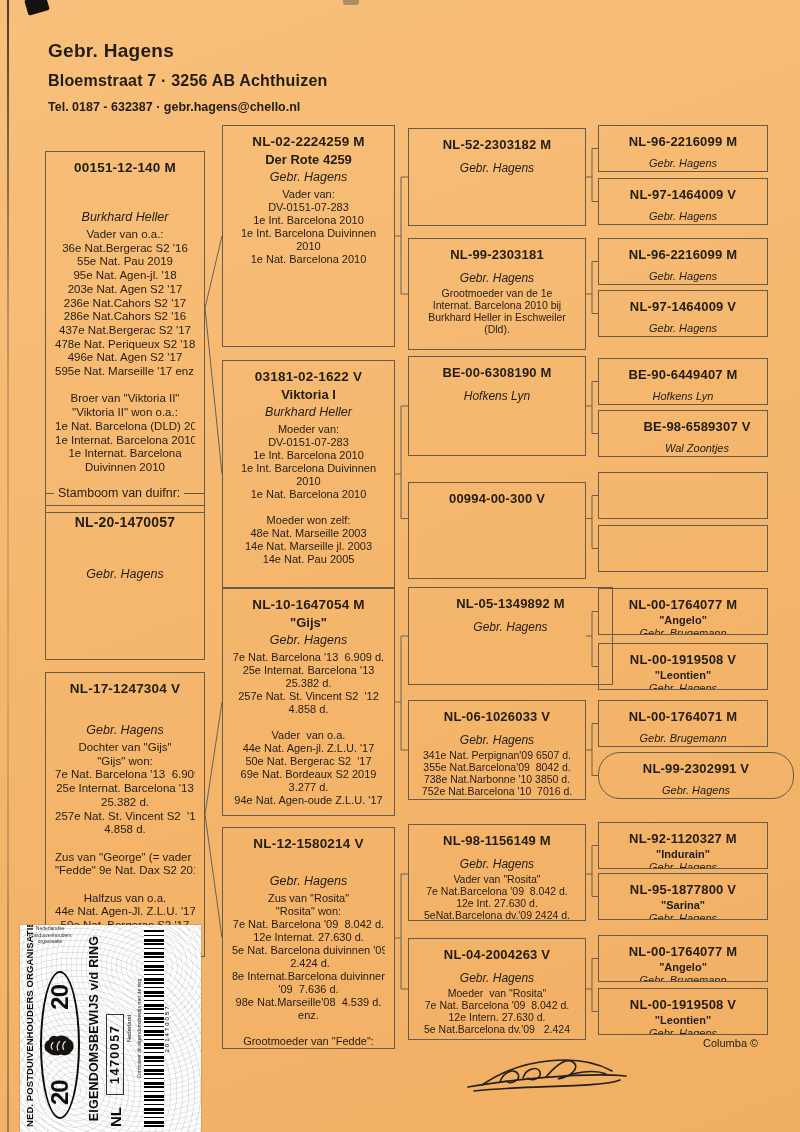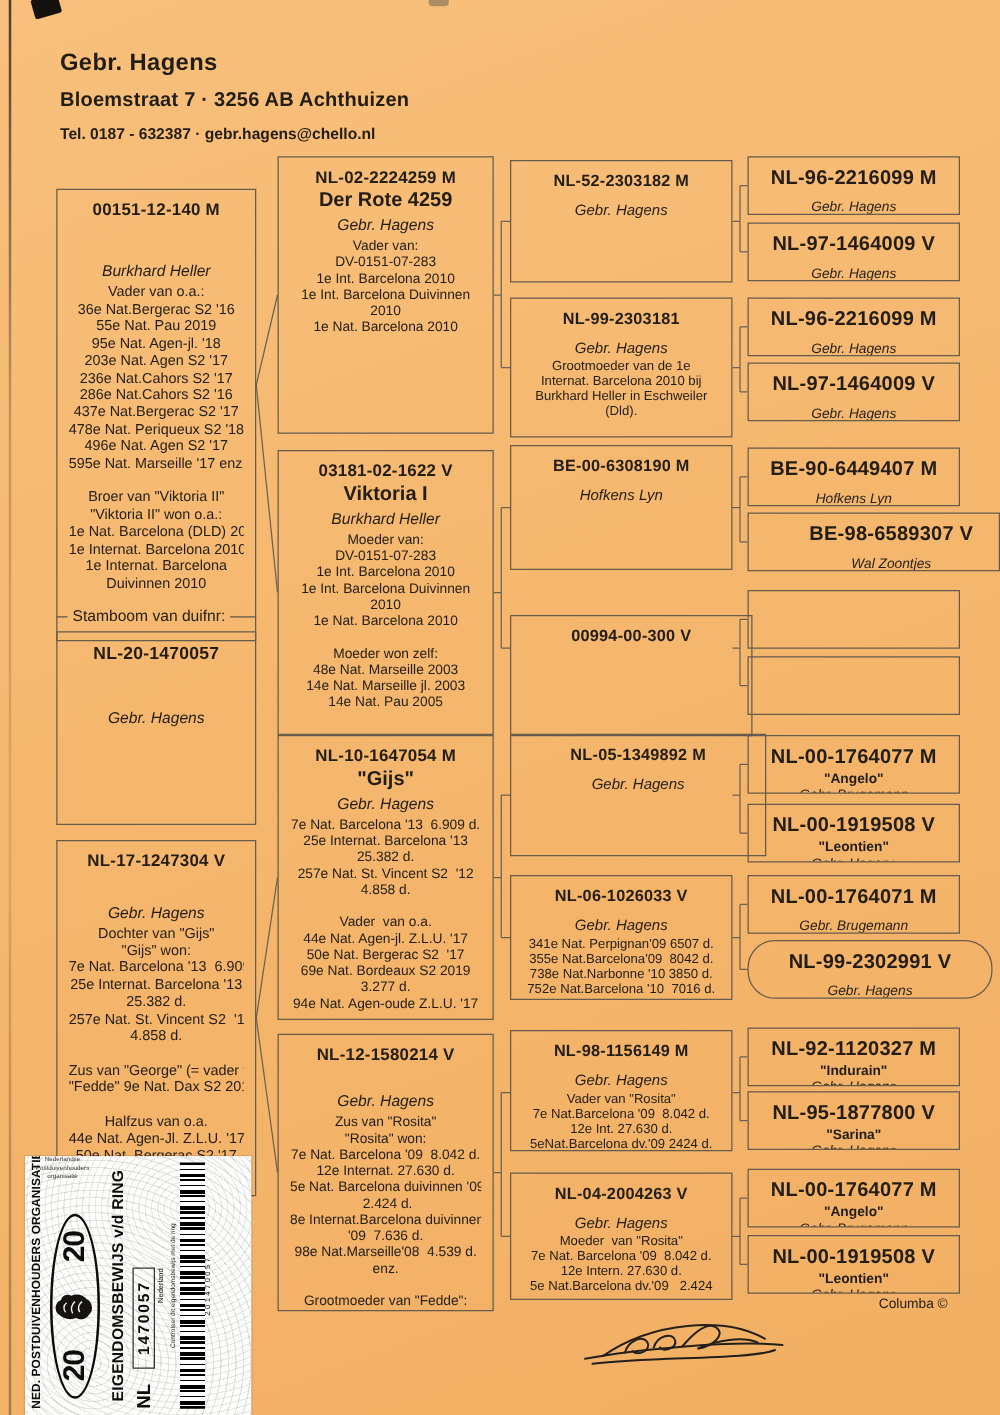--- a/index.html
+++ b/index.html
@@ -15,22 +15,22 @@
   
   .h1{position:absolute;left:48px;top:40px;font-size:19px;font-weight:bold;letter-spacing:.3px;}
   .h2{position:absolute;left:48px;top:72px;font-size:16px;font-weight:bold;letter-spacing:.2px;}
   .h3{position:absolute;left:48px;top:100px;font-size:12.5px;font-weight:bold;}
   
   #tree{position:absolute;left:0;top:0;width:100%;height:100%;}
   #connectors{position:absolute;left:0;top:0;pointer-events:none;}
   .box{position:absolute;border:1px solid #665c4e;padding:8px 9px 5px;box-sizing:border-box;overflow:hidden;}
   .ring{font-weight:bold;font-size:13.5px;white-space:nowrap;letter-spacing:.2px;}
   .gen3 .ring{font-size:13px;}
-  .gen4 .ring{font-size:16px;}
-  .name{font-weight:bold;font-size:16px;margin-top:3px;white-space:nowrap;}
+  .gen4 .ring{font-size:13px;}
+  .name{font-weight:bold;font-size:13px;margin-top:3px;white-space:nowrap;}
   .gen4 .name{font-size:11px;margin-top:2px;}
   .breeder{font-style:italic;font-size:12.5px;margin-top:3px;white-space:nowrap;}
   .gen3 .breeder{font-size:12px;margin-top:9px;}
   .gen4 .breeder{font-size:11px;margin-top:1px;}
   .gen4 .breeder.gap4{margin-top:8px;}
   .sp{width:1px;}
   .perf{margin-top:4px;}
   .gen3 .perf{margin-top:2px;}
   .perf div{white-space:pre;overflow:hidden;}
   .gen1 .perf div{font-size:11.5px;line-height:13.7px;min-height:13.7px;}
@@ -224,21 +224,21 @@
           <div>Grootmoeder van de 1e</div>
           <div>Internat. Barcelona 2010 bij</div>
           <div>Burkhard Heller in Eschweiler</div>
           <div>(Dld).</div>
         </div>
       </div>
       <div class="box gen3" style="left: 408px; top: 356px; width: 178px; height: 100px;">
         <div class="ring">BE-00-6308190 M</div>
         <div class="breeder">Hofkens Lyn</div>
       </div>
-      <div class="box gen3" style="left: 408px; top: 492px; width: 194px; height: 97px;">
+      <div class="box gen3" style="left: 408px; top: 482px; width: 178px; height: 97px;">
         <div class="ring">00994-00-300 V</div>
       </div>
       <div class="box gen3" style="left: 408px; top: 587px; width: 205px; height: 98px;">
         <div class="ring">NL-05-1349892 M</div>
         <div class="breeder">Gebr. Hagens</div>
       </div>
       <div class="box gen3" style="left: 408px; top: 700px; width: 178px; height: 100px;">
         <div class="ring">NL-06-1026033 V</div>
         <div class="breeder">Gebr. Hagens</div>
         <div class="perf">
@@ -281,21 +281,21 @@
         <div class="breeder gap4">Gebr. Hagens</div>
       </div>
       <div class="box gen4" style="left: 598px; top: 290px; width: 170px; height: 47px;">
         <div class="ring">NL-97-1464009 V</div>
         <div class="breeder gap4">Gebr. Hagens</div>
       </div>
       <div class="box gen4" style="left: 598px; top: 358px; width: 170px; height: 47px;">
         <div class="ring">BE-90-6449407 M</div>
         <div class="breeder gap4">Hofkens Lyn</div>
       </div>
-      <div class="box gen4" style="left: 598px; top: 410px; width: 202px; height: 47px; padding-left: 37px;">
+      <div class="box gen4" style="left: 598px; top: 410px; width: 170px; height: 47px; padding-left: 37px;">
         <div class="ring">BE-98-6589307 V</div>
         <div class="breeder gap4">Wal Zoontjes</div>
       </div>
       <div class="box gen4" style="left: 598px; top: 472px; width: 170px; height: 47px;">
         <div class="ring"></div>
       </div>
       <div class="box gen4" style="left: 598px; top: 525px; width: 170px; height: 47px;">
         <div class="ring"></div>
       </div>
       <div class="box gen4" style="left: 598px; top: 588px; width: 170px; height: 47px;">

